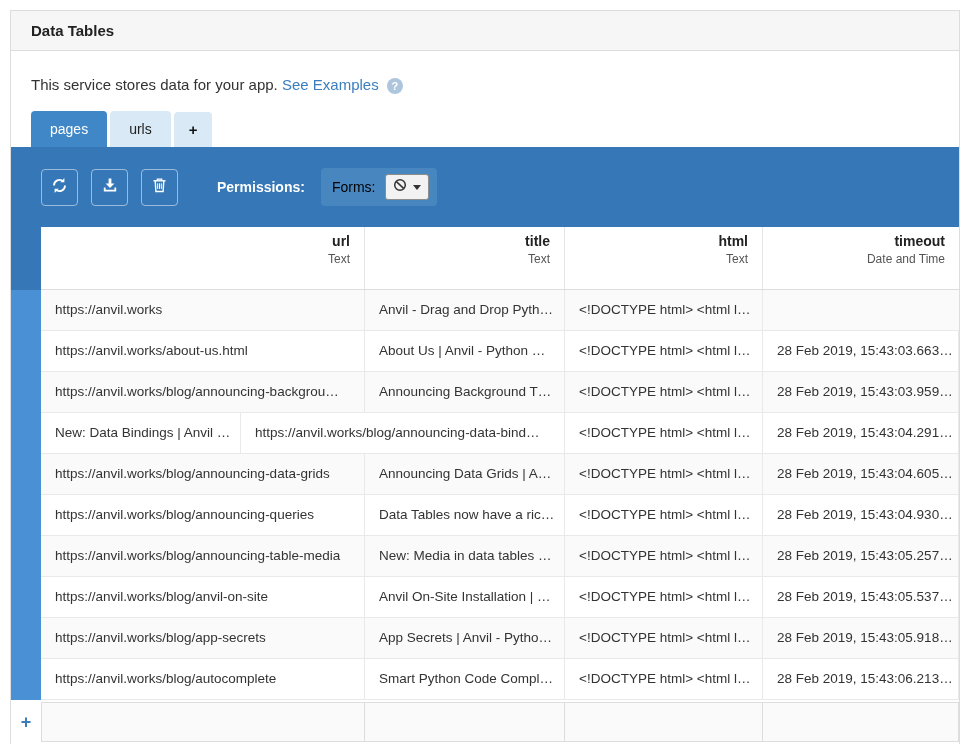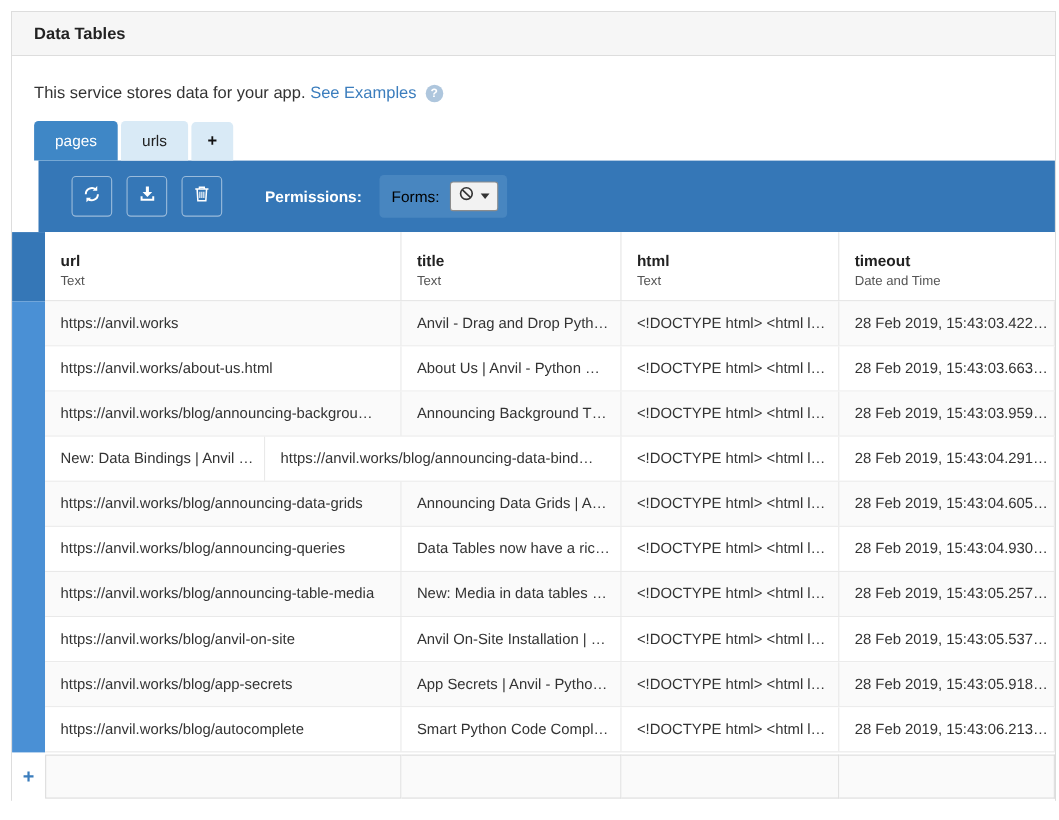--- a/index.html
+++ b/index.html
@@ -25,22 +25,22 @@
 
   .tabs { display: flex; align-items: flex-end; gap: 3px; margin: 17px 0 0 20px; }
   .tab {
     background: var(--inactive-tab-blue, #d9eaf6); color: #222; font-size: 14px;
     padding: 10px 19px; border-radius: 4px 4px 0 0; cursor: pointer;
   }
   .tab.active { background: var(--active-tab-blue, #3f87c6); color: #fff; }
   .tab.add-tab { font-weight: bold; font-size: 15px; padding: 9px 15px; color: #111; }
 
   .toolbar {
-    background: var(--toolbar-blue, #3577b7); height: 65px;
-    display: flex; align-items: center; padding-left: 30px; margin-left: 24px;
+    background: var(--toolbar-blue, #3577b7); height: 80px;
+    display: flex; align-items: center; padding-left: 30px;
   }
   .tool-btn {
     width: 37px; height: 37px; margin-right: 13px; background: transparent;
     border: 1px solid rgba(255,255,255,0.5); border-radius: 4px;
     display: flex; align-items: center; justify-content: center; cursor: pointer;
   }
   .permissions-label { color: #fff; font-weight: bold; font-size: 14px; margin: 0 16px 0 26px; }
   .perm-group {
     background: #4886c0; border-radius: 4px; padding: 6px 8px 6px 11px;
     display: flex; align-items: center; margin-right: 15px;
@@ -55,21 +55,21 @@
     border-right: 4px solid transparent; border-top: 5px solid #333;
   }
 
   .table-area { display: flex; }
   .gutter { width: 30px; display: flex; flex-direction: column; }
   .gutter-header { height: 63px; background: var(--toolbar-blue, #3577b7); }
   .gutter-rows { flex: 1; background: var(--gutter-blue, #4a90d5); }
 
   .grid { flex: 1; min-width: 0; }
   .grid-header { display: flex; height: 63px; background: #fff; border-bottom: 1px solid #ddd; }
-  .grid-col { padding: 18px 14px; border-right: 1px solid #e5e5e5; }
+  .grid-col { padding: 6px 14px; border-right: 1px solid #e5e5e5; text-align: right; }
   .col-name { font-weight: bold; font-size: 14px; color: #222; }
   .col-type { font-size: 12px; color: #555; margin-top: 3px; }
 
   .w-url { width: 324px; }
   .w-title { width: 200px; }
   .w-html { width: 198px; }
   .w-timeout { flex: 1; border-right: none; }
 
   .grid-row { display: flex; height: 41px; border-bottom: 1px solid #e9e9e9; background: #fff; }
   .grid-row.odd { background: #fafafa; }
@@ -181,21 +181,20 @@
             <div class="col-name">timeout</div>
             <div class="col-type">Date and Time</div>
           </div>
         </div>
 
         <div>
             <div class="grid-row odd">
     <div class="cell w-url">https://anvil.works</div>
     <div class="cell w-title">Anvil - Drag and Drop Pyth…</div>
     <div class="cell w-html">&lt;!DOCTYPE html&gt; &lt;html l…</div>
-    <div class="cell w-timeout">28 Feb 2019, 15:43:03.422…</div>
   </div>
             <div class="grid-row">
     <div class="cell w-url">https://anvil.works/about-us.html</div>
     <div class="cell w-title">About Us | Anvil - Python …</div>
     <div class="cell w-html">&lt;!DOCTYPE html&gt; &lt;html l…</div>
     <div class="cell w-timeout">28 Feb 2019, 15:43:03.663…</div>
   </div>
             <div class="grid-row odd">
     <div class="cell w-url">https://anvil.works/blog/announcing-backgrou…</div>
     <div class="cell w-title">Announcing Background T…</div>

